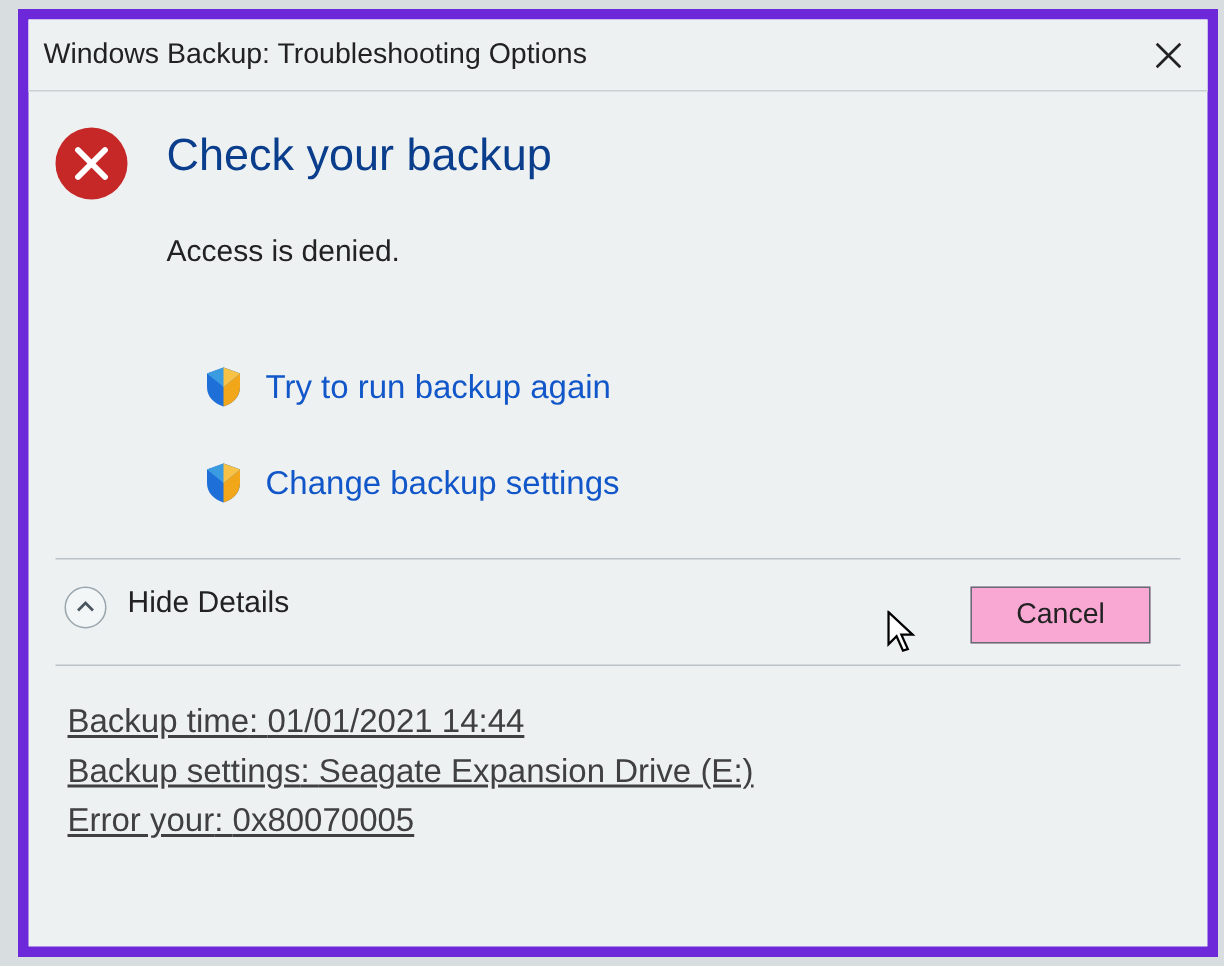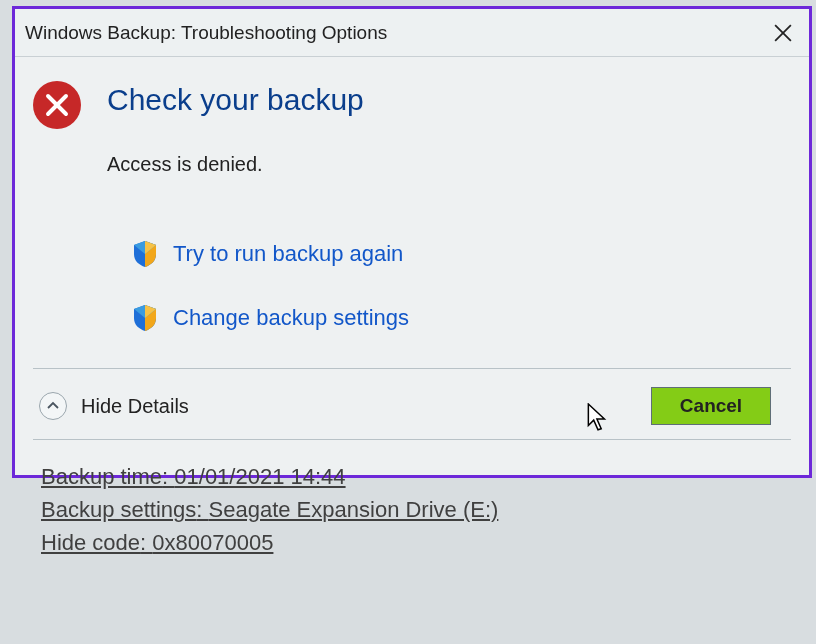--- a/index.html
+++ b/index.html
@@ -10,23 +10,23 @@
     background: #d8dde0;
     font-family: "Segoe UI", Tahoma, sans-serif;
     color: #1a1a1a;
     overflow: hidden;
   }
   .window {
     position: absolute;
     left: 12px;
     top: 6px;
     width: 800px;
-    height: 472px;
+    height: 632px;
     background: #eef1f2;
-    border: 3px solid #6d28d9;
+    border: 7px solid #6d28d9;
   }
   .titlebar {
     height: 48px;
     background: #edf1f2;
     border-bottom: 1px solid #c9d0d4;
     display:flex;
     align-items:center;
     padding: 0 6px 0 10px;
   }
   .titlebar-title {
@@ -82,21 +82,20 @@
     width: 24px; height:28px;
     margin-right: 16px;
     flex:none;
   }
   .hr {
     border-top: 1px solid #b8c2c7;
     margin: 6px 0 0 0;
   }
   .details-bar {
     display:flex;
-    align-items:center;
     padding: 8px 20px 8px 6px;
     margin-top: 10px;
   }
   .chevron-btn {
     width: 28px; height:28px;
     border-radius:50%;
     border:1px solid #9aa6ad;
     display:flex;align-items:center;justify-content:center;
     margin-right: 14px;
     cursor:pointer;
@@ -105,26 +104,25 @@
   .chevron-btn svg { width:12px; height:12px; }
   .details-label {
     font-size: 20px;
     flex:1;
     color:#222;
   }
   .cancel-btn {
     min-width: 120px;
     height: 38px;
     border:1px solid #5f6e77;
-    background:#84cc16;
+    background:#f9a8d4;
     font-size: 19px;
     color:#222;
     display:flex;align-items:center;justify-content:center;
     cursor:pointer;
-    font-weight:bold;
   }
   .details-block {
     padding: 20px 8px 0 8px;
     font-size: 22px;
     color:#404040;
     line-height: 1.5;
     text-decoration: underline;
   }
   .details-block .row span.k::after { content: ": "; }
   .cursor {
@@ -202,21 +200,21 @@
     <div class="hr"></div>
 
     <div class="details-block">
       <div class="row">
         <span class="k">Backup time</span><span>01/01/2021 14:44</span>
       </div>
       <div class="row">
         <span class="k">Backup settings</span><span>Seagate Expansion Drive (E:)</span>
       </div>
       <div class="row">
-        <span class="k">Hide code</span><span>0x80070005</span>
+        <span class="k">Error your</span><span>0x80070005</span>
       </div>
     </div>
 
   </div>
 
   <svg class="cursor" viewBox="0 0 20 28">
     <path d="M1 1 L1 21 L6 16 L10 25 L13 24 L9 15 L16 15 Z" fill="#fff" stroke="#000" stroke-width="1.4"></path>
   </svg>
 
 </div>

